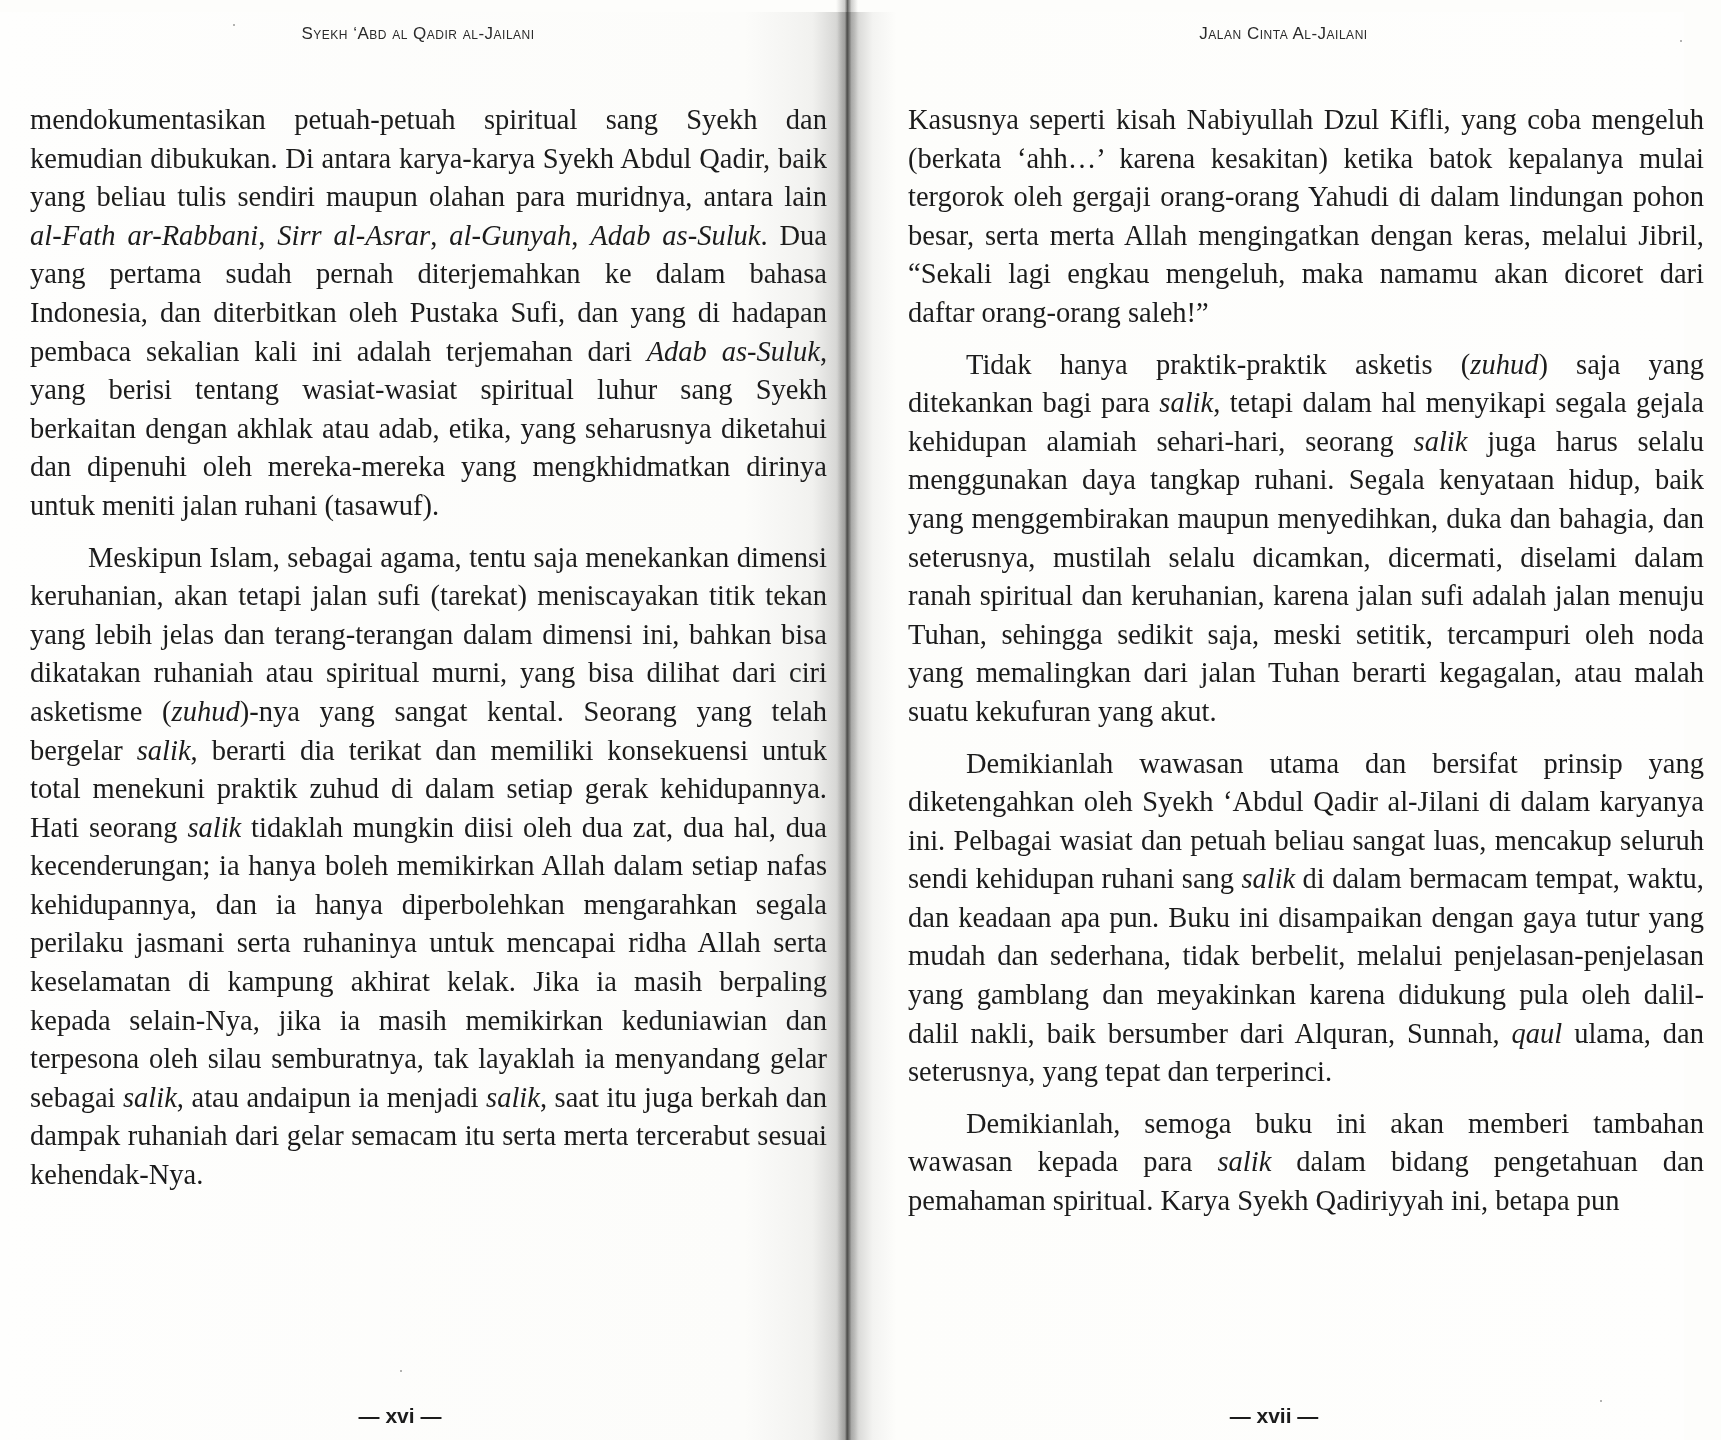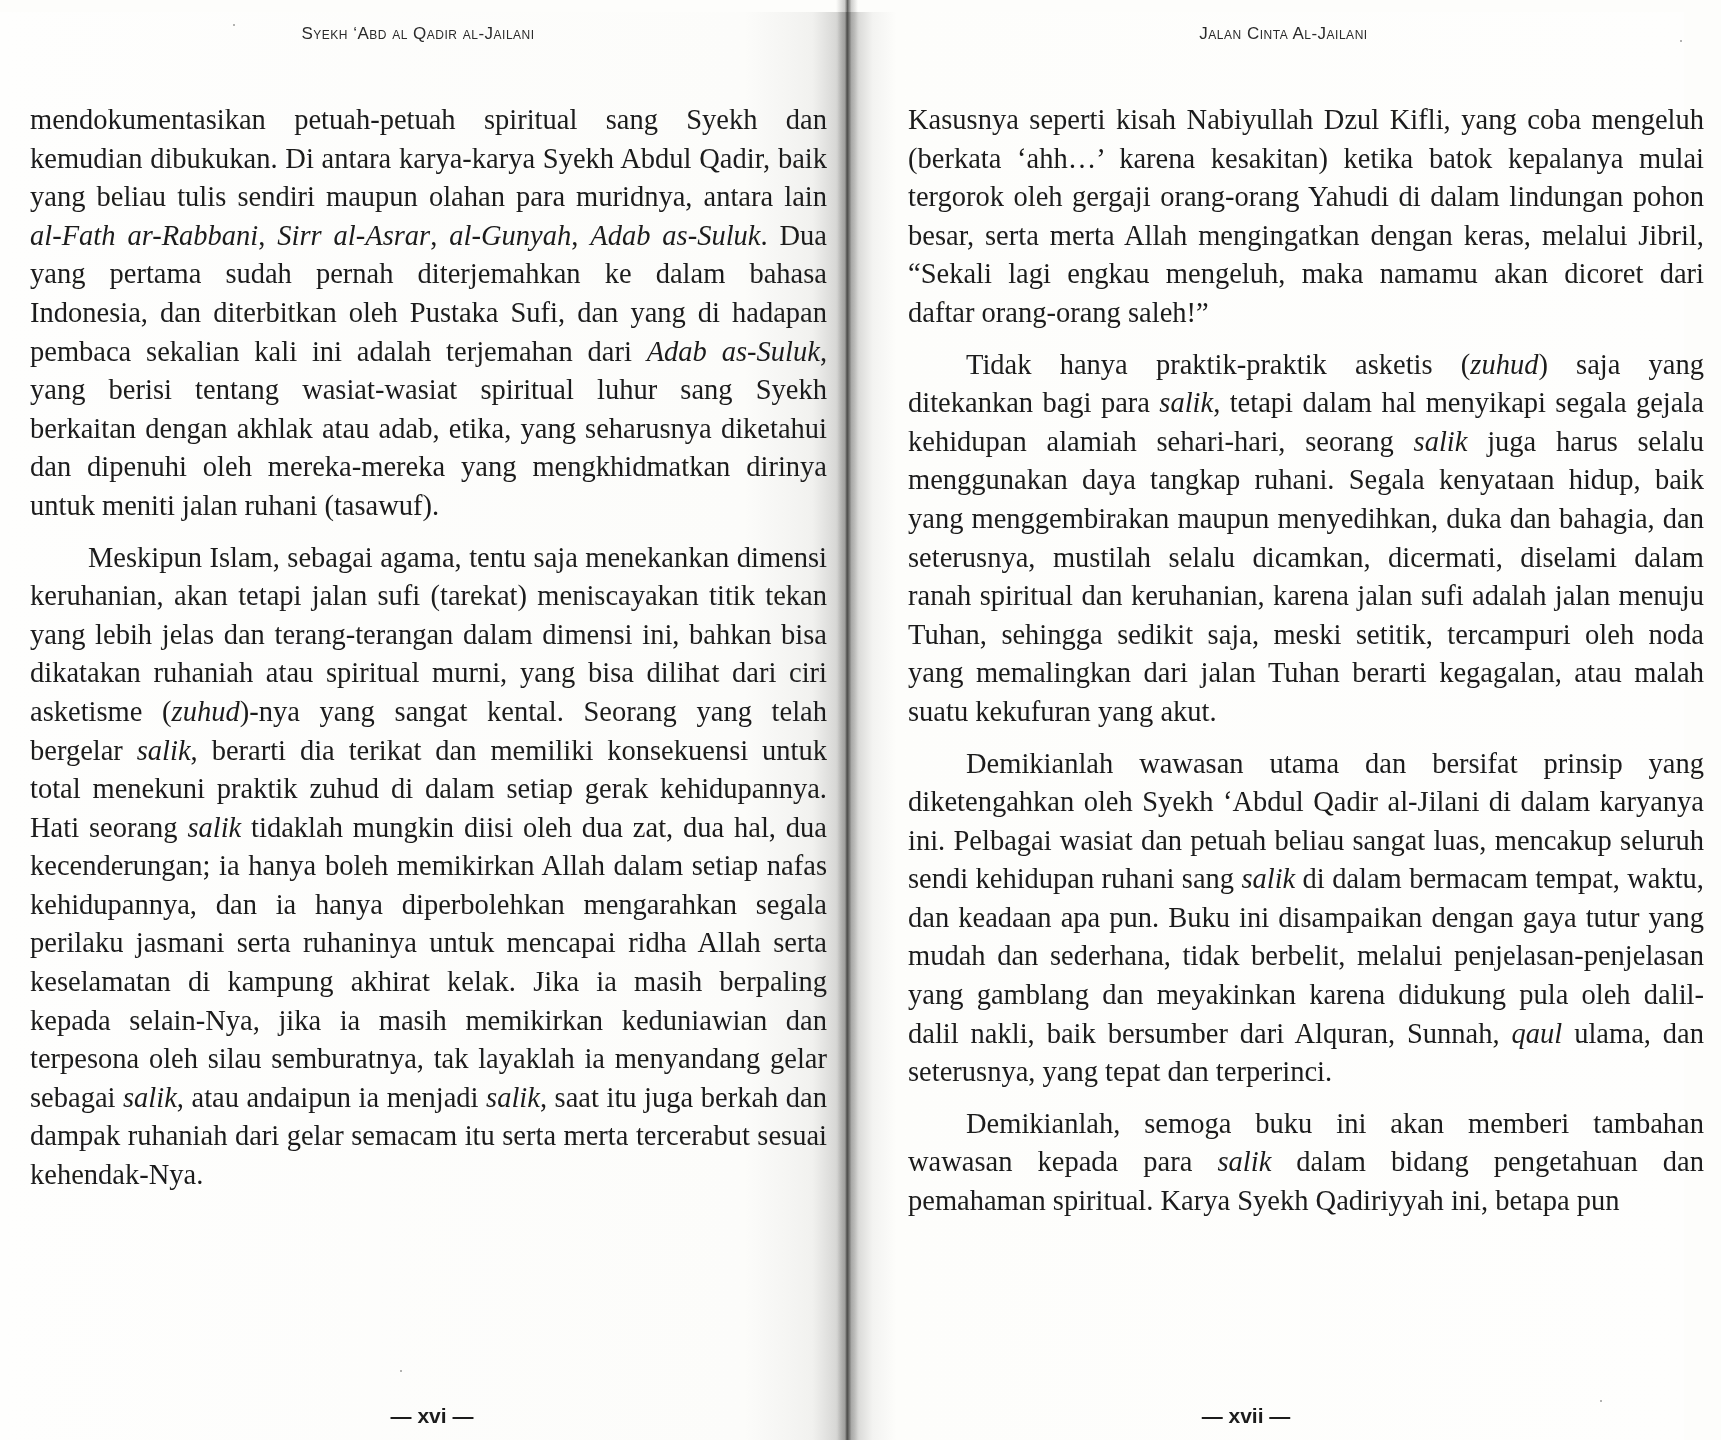--- a/index.html
+++ b/index.html
@@ -80,22 +80,22 @@
 
   .folio {
     position: absolute;
     top: 1392px;
     font-family: "Liberation Sans", "DejaVu Sans", sans-serif;
     font-size: 21px;
     font-weight: bold;
     color: #1c1c1c;
     text-align: center;
   }
-  .page-left .folio { left: 0; width: 800px; padding-left: 32px; }
-  .page-right .folio { left: 0; width: 800px; }
+  .page-left .folio { left: 0; width: 800px; }
+  .page-right .folio { left: 0; width: 800px; padding-left: 28px; }
 
   .speck {
     position: absolute;
     width: 2px; height: 2px;
     background: #9a9a98;
     border-radius: 50%;
   }
 </style>
 </head>
 <body>

